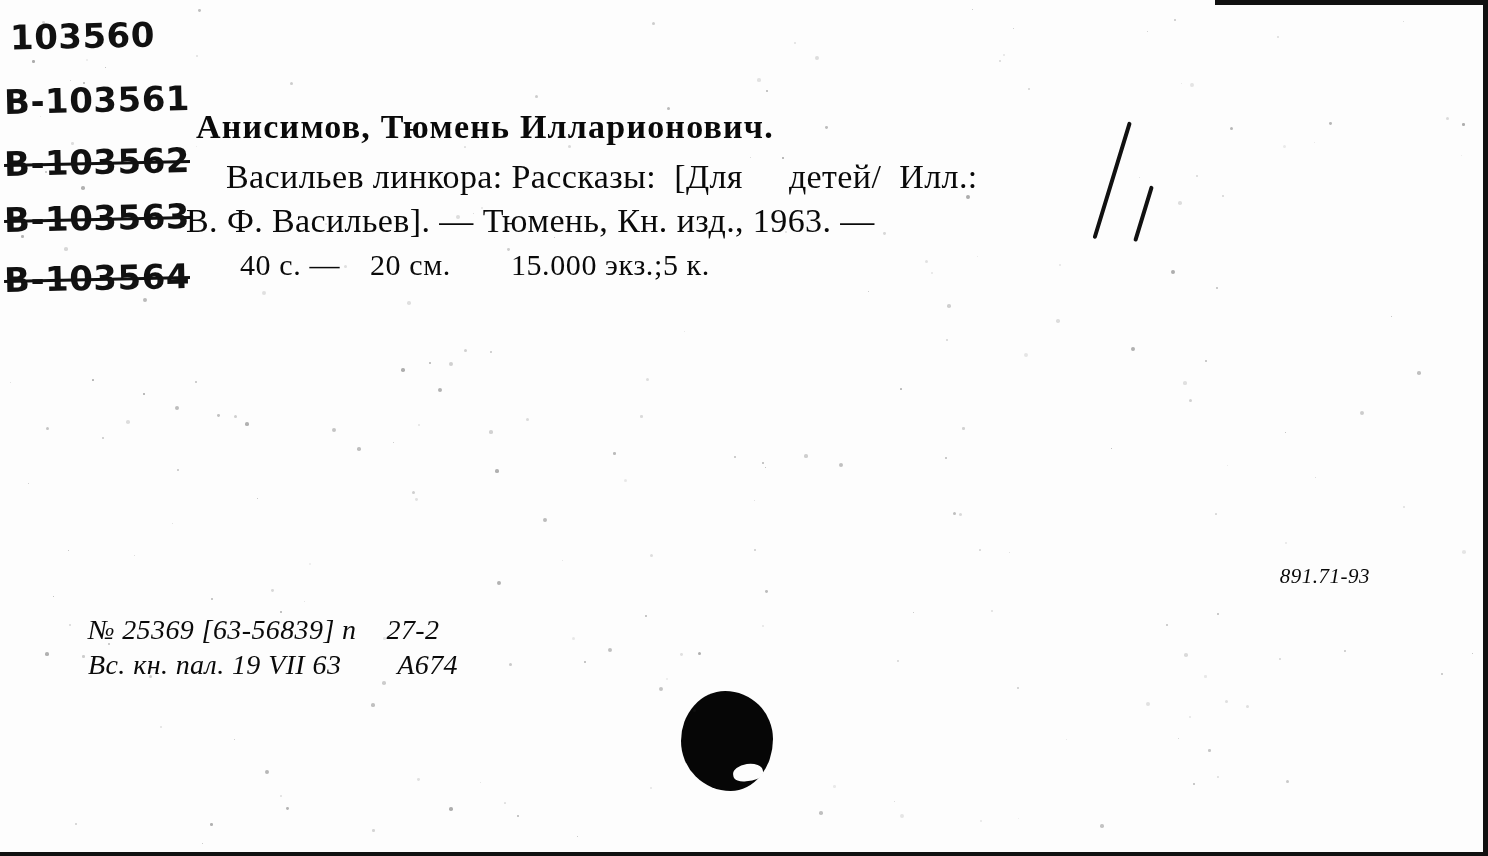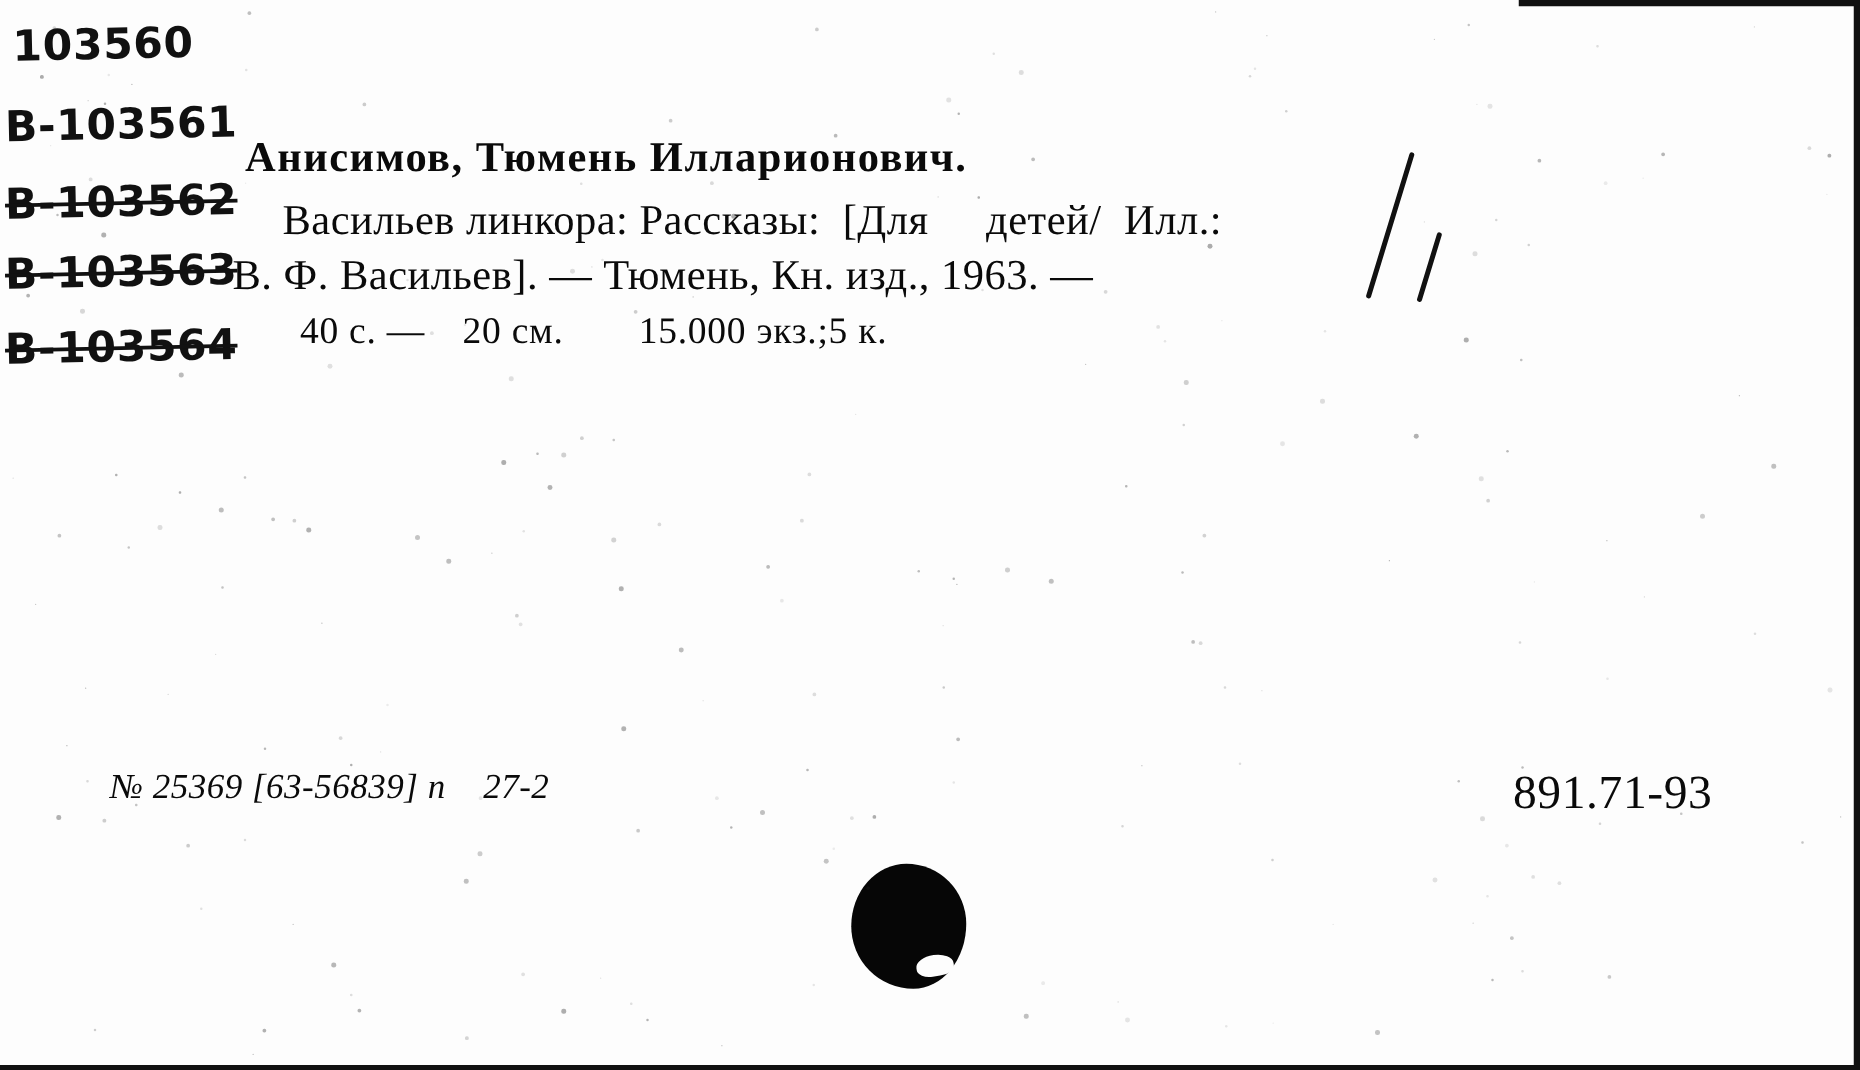--- a/index.html
+++ b/index.html
@@ -130,24 +130,25 @@
     background: #111;
     transform: rotate(17deg);
     transform-origin: top center;
     border-radius: 2px;
   }
 
   
   .udc {
     position: absolute;
     right: 118px;
-    top: 612px;
-    font-size: 38px;
+    top: 564px;
+    font-size: 21px;
     letter-spacing: 0.5px;
     white-space: nowrap;
+    font-style: italic;
   }
 
   
   .footer {
     position: absolute;
     left: 88px;
     top: 612px;
     font-size: 28px;
     line-height: 35px;
     letter-spacing: 0.4px;
@@ -206,20 +207,23 @@
   </div>
 
   <div class="pen-slash"></div>
   <div class="pen-slash2"></div>
 
   <div class="udc">891.71-93</div>
 
   <div class="footer">
     <div>
       <span>№ 25369 [63-56839] п</span><span class="gapB"></span><span>27-2</span>
+    </div>
+    <div>
+      <span>Вс. кн. пал. 19 VII 63</span><span class="gapB"></span><span class="gapA"></span><span>А674</span>
     </div>
   </div>
 
   <div class="blot"></div>
   <div class="blot-hole"></div>
 
   <div id="speckle">
       <i class="spk" style="left:1183px;top:381px;width:3.7px;height:3.7px;opacity:0.25"></i>
       <i class="spk" style="left:1215px;top:513px;width:1.7px;height:1.7px;opacity:0.33"></i>
       <i class="spk" style="left:1286px;top:780px;width:3.0px;height:3.0px;opacity:0.45"></i>

